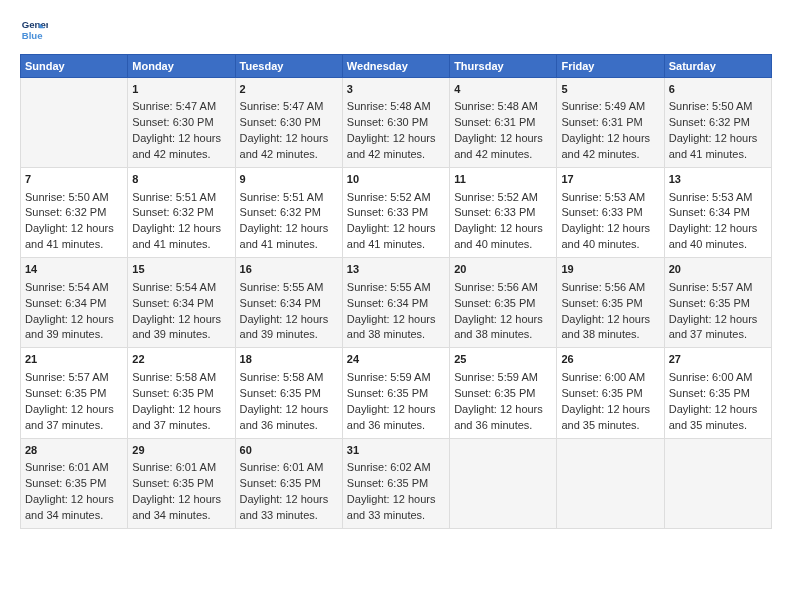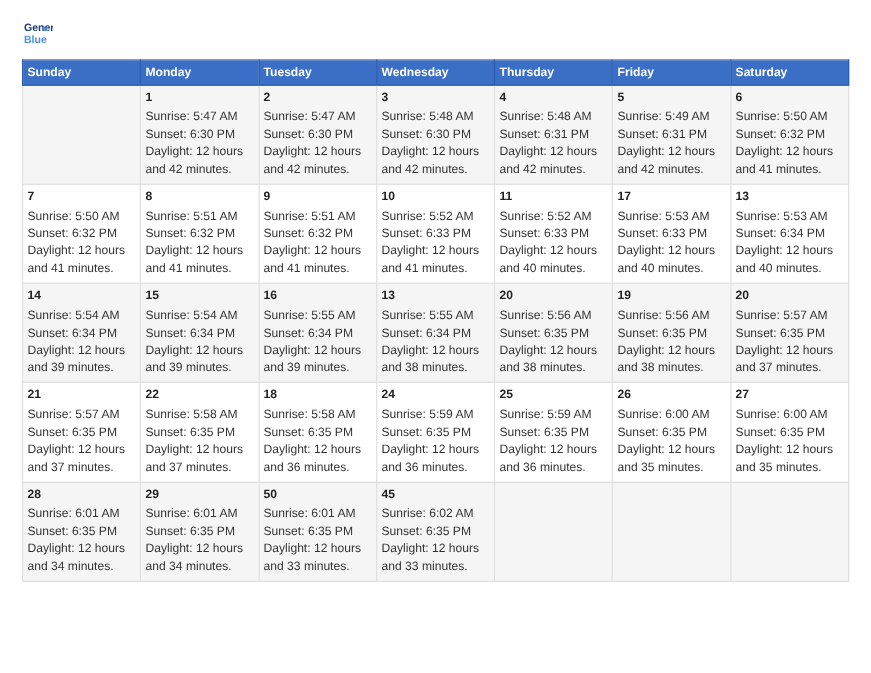--- a/index.html
+++ b/index.html
@@ -324,28 +324,28 @@
 and 34 minutes.</div>
           </td>
           <td>
             <span class="day-number">29</span>
             <div class="day-info">Sunrise: 6:01 AM
 Sunset: 6:35 PM
 Daylight: 12 hours
 and 34 minutes.</div>
           </td>
           <td>
-            <span class="day-number">50</span>
+            <span class="day-number">60</span>
             <div class="day-info">Sunrise: 6:01 AM
 Sunset: 6:35 PM
 Daylight: 12 hours
 and 33 minutes.</div>
           </td>
           <td>
-            <span class="day-number">45</span>
+            <span class="day-number">31</span>
             <div class="day-info">Sunrise: 6:02 AM
 Sunset: 6:35 PM
 Daylight: 12 hours
 and 33 minutes.</div>
           </td>
           <td></td>
           <td></td>
           <td></td>
         </tr>
       </tbody>

